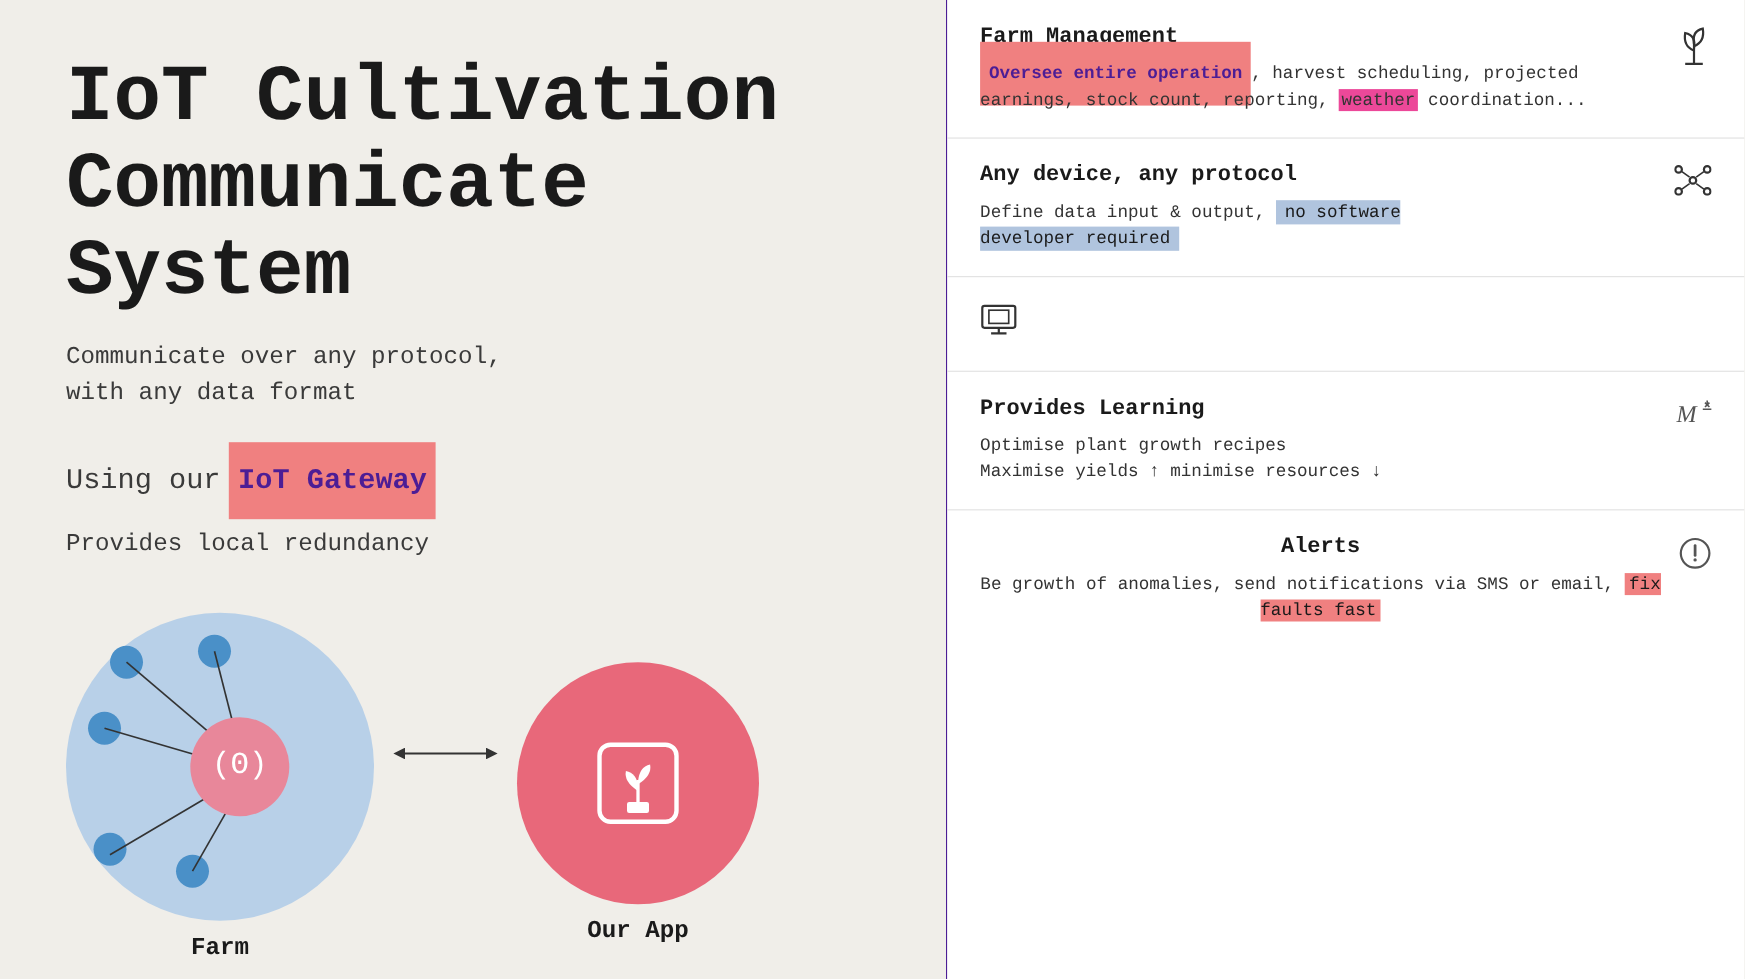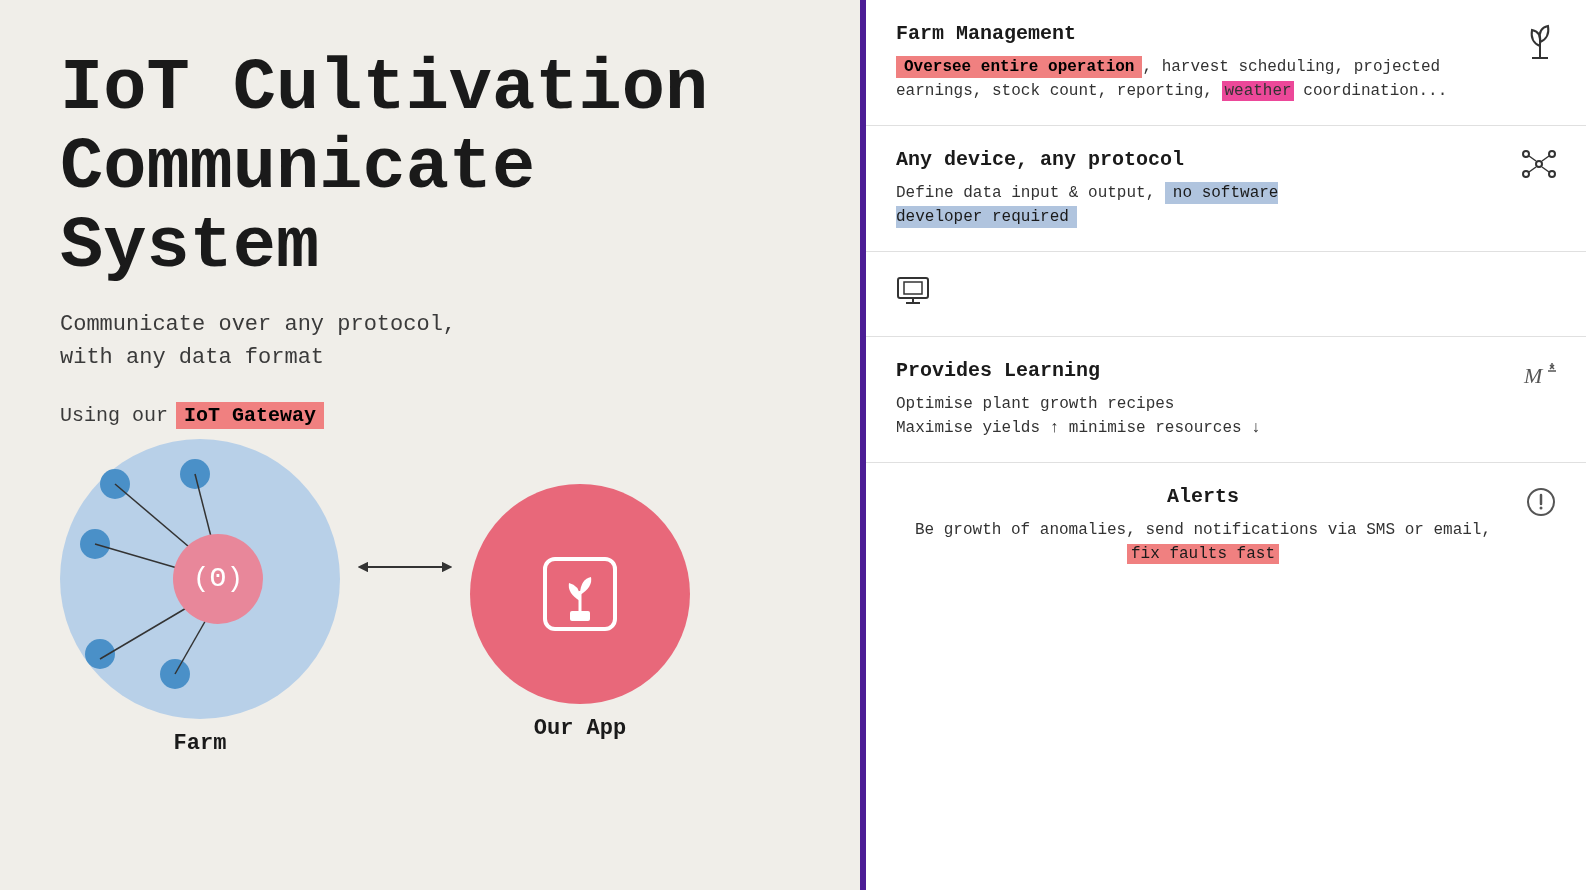--- a/index.html
+++ b/index.html
@@ -32,31 +32,32 @@
     }
 
     .subtitle {
       font-size: 22px;
       color: #3a3a3a;
       line-height: 1.5;
       margin-bottom: 28px;
     }
 
     .using-line {
-      font-size: 20px;
+      font-size: 26px;
       color: #3a3a3a;
+      margin-bottom: 10px;
       display: flex;
       align-items: center;
       gap: 8px;
     }
 
     .highlight-pink {
       background-color: #f08080;
-      color: #000000;
-      padding: 2px 8px;
+      color: #4c1d95;
+      padding: 20px 8px;
       font-weight: 700;
     }
 
     .highlight-blue {
       background-color: #b0c4de;
       color: #1a1a1a;
       padding: 2px 8px;
     }
 
     .highlight-pink-light {
@@ -167,21 +168,21 @@
       width: 90px;
       height: 90px;
     }
 
     
     .right-panel {
       flex: 1;
       background-color: #ffffff;
       display: flex;
       flex-direction: column;
-      border-left: 6px solid #4c1d95;
+      border-left: 1px solid #4c1d95;
       overflow: hidden;
     }
 
     .feature-card {
       padding: 22px 30px;
       border-bottom: 1px solid #e0e0e0;
       display: flex;
       justify-content: space-between;
       align-items: flex-start;
       gap: 16px;
@@ -238,20 +239,21 @@
   <p class="subtitle">
     <span>Communicate over any protocol,</span><br>
     <span>with any data format</span>
   </p>
 
   <div class="using-line">
     <span>Using our</span>
     <span class="highlight-pink">IoT Gateway</span>
   </div>
 
+  <p class="redundancy-text">Provides local redundancy</p>
 
   <div class="diagram">
 
     <div class="diagram-item">
       <div class="farm-cluster">
         <div class="farm-circle-bg"></div>
 
         <div class="sensor-dot dot1"></div>
         <div class="sensor-dot dot2"></div>
         <div class="sensor-dot dot3"></div>

